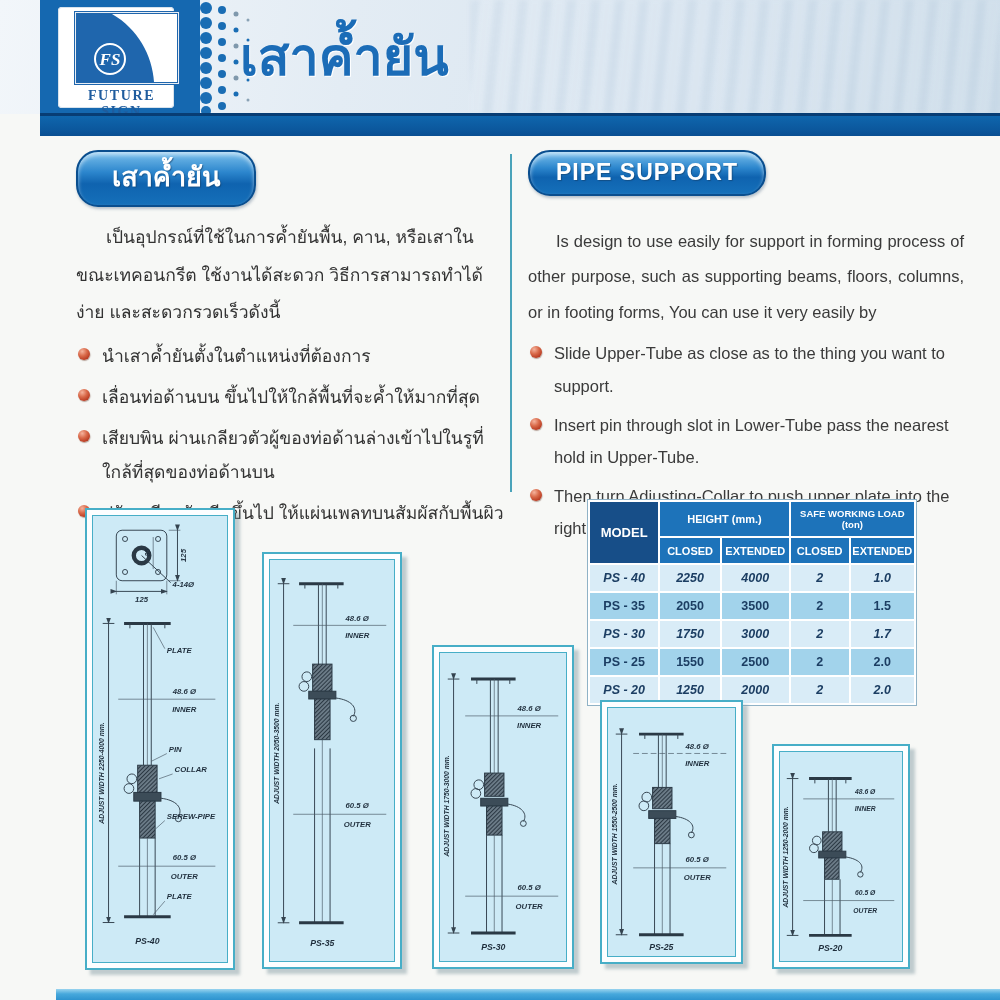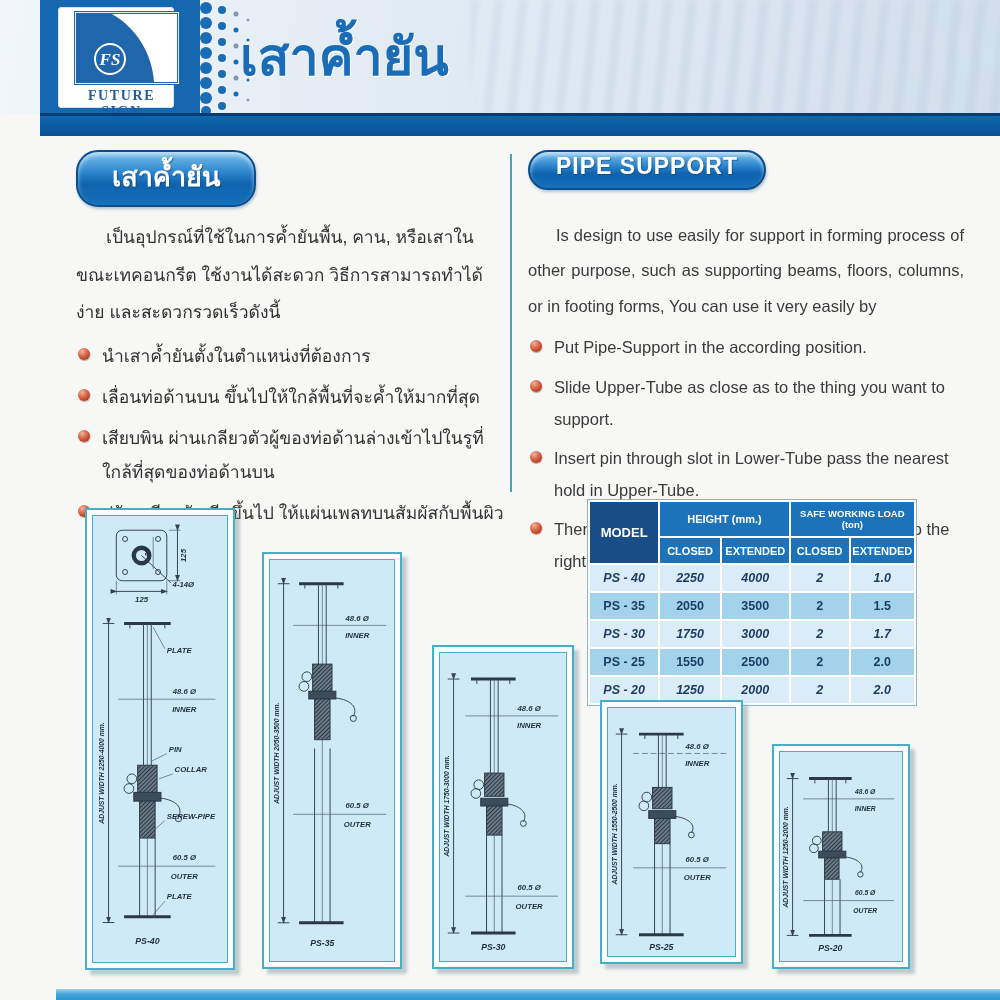--- a/index.html
+++ b/index.html
@@ -24,21 +24,21 @@
   .header-bar { position:absolute; top:113px; left:40px; width:960px; height:23px;
     background:linear-gradient(180deg,#0f66ad 0%, #0b569b 75%, #0a4f92 100%);
     border-top:3px solid #083d74; }
 
   
   .badge { display:inline-block; border-radius:22px; border:2px solid #0a4e8e;
     background:linear-gradient(180deg,#7bc0ec 0%, #2c86cd 38%, #0f63af 60%, #1570ba 100%);
     color:#fff; font-weight:bold; box-shadow:inset 0 3px 4px rgba(255,255,255,.55), 1px 2px 3px rgba(60,90,120,.35);
     text-shadow:1px 1px 1px rgba(20,60,100,.55); }
   .badge-th { font-size:27px; padding:3px 34px 7px 34px; }
-  .badge-en { font-size:23px; padding:1px 26px 8px 26px; letter-spacing:1px; }
+  .badge-en { font-size:23px; padding:7px 26px 8px 26px; letter-spacing:1px; }
 
   
   .col-left  { position:absolute; left:76px;  top:150px; width:430px; color:#333; }
   .col-right { position:absolute; left:528px; top:150px; width:436px; color:#3a3a3a; }
   .divider { position:absolute; left:510px; top:154px; height:338px; border-left:2px solid #4aa3ba; }
   .intro-th { margin-top:12px; font-size:17.5px; line-height:2.15; text-indent:30px; }
   .intro-en { margin-top:28px; font-size:16.5px; line-height:2.15; text-indent:28px; text-align:justify; }
   ul.blist { list-style:none; margin-top:4px; }
   ul.blist li { position:relative; padding-left:26px; font-size:16.5px; line-height:1.95; margin-top:7px; }
   .col-left ul.blist li { font-size:17.5px; }
@@ -157,21 +157,20 @@
       <li><span class="sphere"></span><span>เลื่อนท่อด้านบน ขึ้นไปให้ใกล้พื้นที่จะค้ำให้มากที่สุด</span></li>
       <li><span class="sphere"></span><span>เสียบพิน ผ่านเกลียวตัวผู้ของท่อด้านล่างเข้าไปในรูที่ใกล้ที่สุดของท่อด้านบน</span></li>
       <li><span class="sphere"></span><span>ปรับเกลียวตัวเมียขึ้นไป ให้แผ่นเพลทบนสัมผัสกับพื้นผิวที่ต้องการค้ำยัน</span></li>
     </ul>
   </div>
 
   <div class="col-right">
     <span class="badge badge-en">PIPE SUPPORT</span>
     <p class="intro-en">Is design to use easily for support in forming process of other purpose, such as supporting beams, floors, columns, or in footing forms, You can use it very easily by</p>
     <ul class="blist">
-      <li><span class="sphere"></span><span>Put Pipe-Support in the according position.</span></li>
       <li><span class="sphere"></span><span>Slide Upper-Tube as close as to the thing you want to support.</span></li>
       <li><span class="sphere"></span><span>Insert pin through slot in Lower-Tube pass the nearest hold in Upper-Tube.</span></li>
       <li><span class="sphere"></span><span>Then turn Adjusting-Collar to push upper plate into the right position.</span></li>
     </ul>
   </div>
 
   <table class="spec-table">
     <colgroup>
         <col style="width:72px">
         <col style="width:62px">

